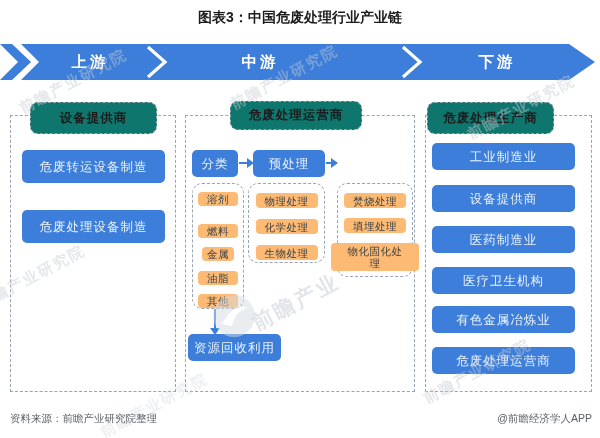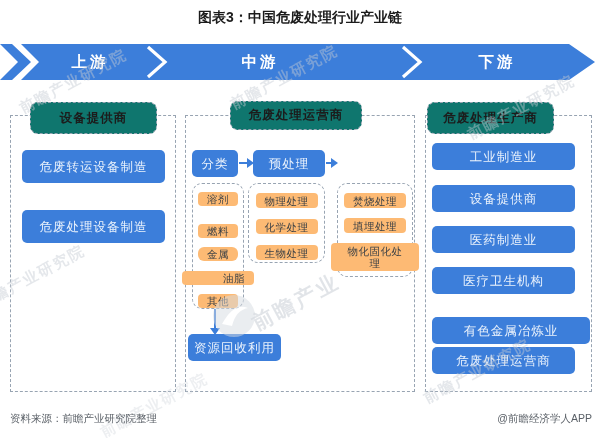--- a/index.html
+++ b/index.html
@@ -83,22 +83,22 @@
   </svg>
   <div class="blue-box" style="left:253px;top:150px;width:72px;height:27px;">预处理</div>
   <svg class="arrow-svg" style="left:326px;top:157px;" width="12" height="12" viewBox="0 0 12 12">
     <line x1="0" y1="6" x2="5" y2="6" stroke-width="2" stroke="#3C7EDA"></line>
     <polygon points="5,1 12,6 5,11" fill="#3C7EDA"></polygon>
   </svg>
 
   <div class="group" style="left:192px;top:183px;width:52px;height:126px;padding-top:8px;gap:9.5px;">
     <div class="light-box" style="width:40px;height:15px;">溶剂</div>
     <div class="light-box" style="width:40px;height:15px;margin-top:8px;">燃料</div>
-    <div class="light-box" style="width:40px;height:15px;border-radius:6px;">金属</div>
-    <div class="light-box" style="width:40px;height:15px;padding-left:32px;">油脂</div>
+    <div class="light-box" style="width:32px;height:15px;">金属</div>
+    <div class="light-box" style="width:40px;height:15px;">油脂</div>
     <div class="light-box" style="width:40px;height:15px;">其他</div>
   </div>
 
   <div class="group" style="left:248px;top:183px;width:77px;height:80px;padding-top:9px;gap:11px;">
     <div class="light-box" style="width:62px;height:15px;">物理处理</div>
     <div class="light-box" style="width:62px;height:15px;">化学处理</div>
     <div class="light-box" style="width:62px;height:15px;">生物处理</div>
   </div>
 
   <div class="group" style="left:337px;top:183px;width:76px;height:94px;padding-top:9px;gap:10px;">
@@ -112,18 +112,18 @@
     <polygon points="1,19 11,19 6,26" fill="#3C7EDA"></polygon>
   </svg>
   <div class="blue-box" style="left:188px;top:334px;width:93px;height:27px;">资源回收利用</div>
 
   <div class="outer" style="left:425px;top:115px;width:165px;height:275px;"></div>
   <div class="header-box" style="left:427px;top:102px;width:125px;height:30px;text-align:right;">危废处理生产商</div>
   <div class="blue-box" style="left:432px;top:143px;width:143px;height:27px;">工业制造业</div>
   <div class="blue-box" style="left:432px;top:185px;width:143px;height:27px;">设备提供商</div>
   <div class="blue-box" style="left:432px;top:226px;width:143px;height:27px;">医药制造业</div>
   <div class="blue-box" style="left:432px;top:267px;width:143px;height:27px;">医疗卫生机构</div>
-  <div class="blue-box" style="left:432px;top:306px;width:158px;height:27px;margin-top:11px;">有色金属冶炼业</div>
+  <div class="blue-box" style="left:432px;top:306px;width:143px;height:27px;">有色金属冶炼业</div>
   <div class="blue-box" style="left:432px;top:347px;width:143px;height:27px;">危废处理运营商</div>
 
   <div class="footer-src">资料来源：前瞻产业研究院整理</div>
   <div class="footer-credit">@前瞻经济学人APP</div>
 </div>
 
 </body></html>

